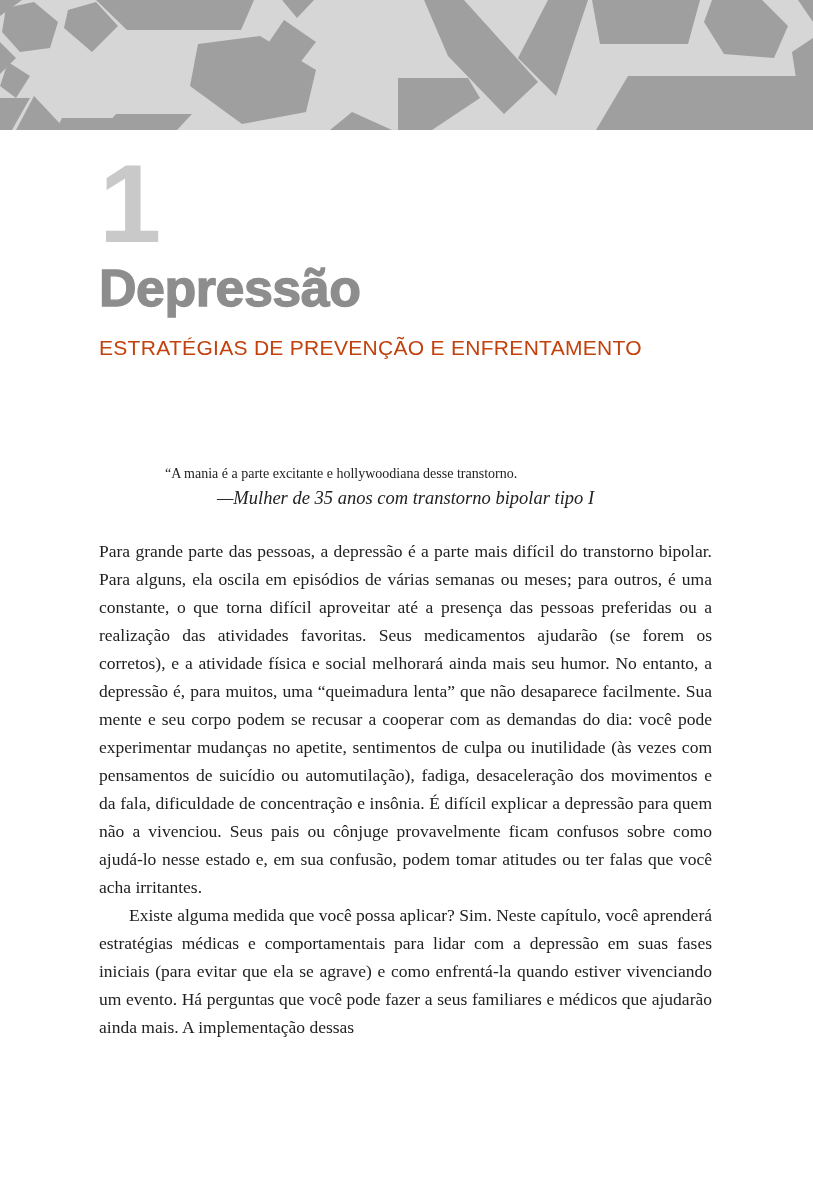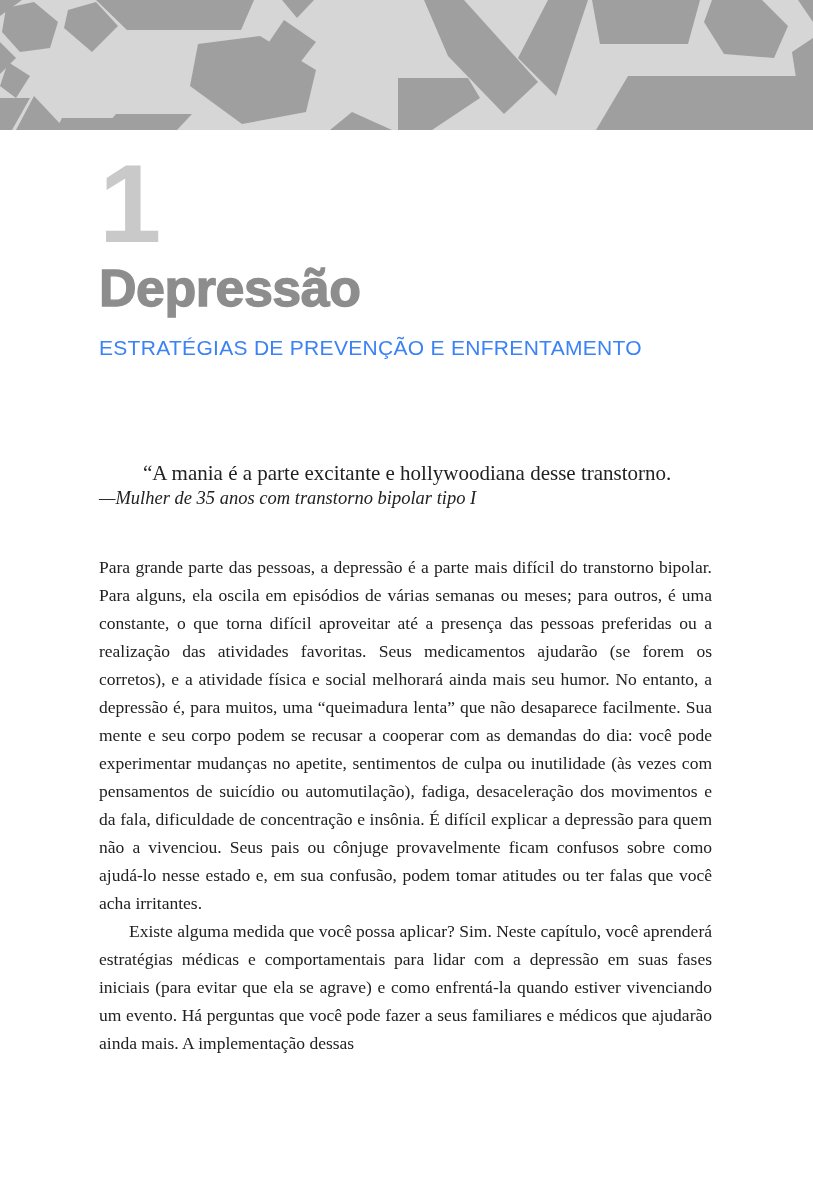--- a/index.html
+++ b/index.html
@@ -40,43 +40,43 @@
     line-height: 1.1;
     color: #8d8d8d;
     -webkit-text-stroke: 1.3px #8d8d8d;
     letter-spacing: -0.5px;
   }
   .chapter-subtitle {
     font-family: "Liberation Sans", sans-serif;
     font-weight: normal;
     font-size: 21px;
     line-height: 26px;
-    color: #3b82f6;
+    color: #c2410c;
     margin-top: 18px;
     letter-spacing: 0.3px;
   }
   .epigraph {
     margin-top: 100px;
   }
   .epigraph-line {
-    margin-left: 44px;
-    font-size: 21px;
+    margin-left: 66px;
+    font-size: 14px;
     line-height: 25px;
     color: #222222;
     font-family: Liberation Serif, serif;
   }
   .epigraph-attribution {
     font-size: 18.5px;
     line-height: 25px;
     font-style: italic;
     color: #222222;
-    text-align: left;
+    text-align: center;
   }
   .body-text {
-    margin-top: 42px;
+    margin-top: 26px;
   }
   .body-par {
     margin: 0;
     font-size: 17.5px;
     line-height: 28px;
     color: #212121;
     text-align: justify;
   }
   .body-par.indented {
     text-indent: 30px;

